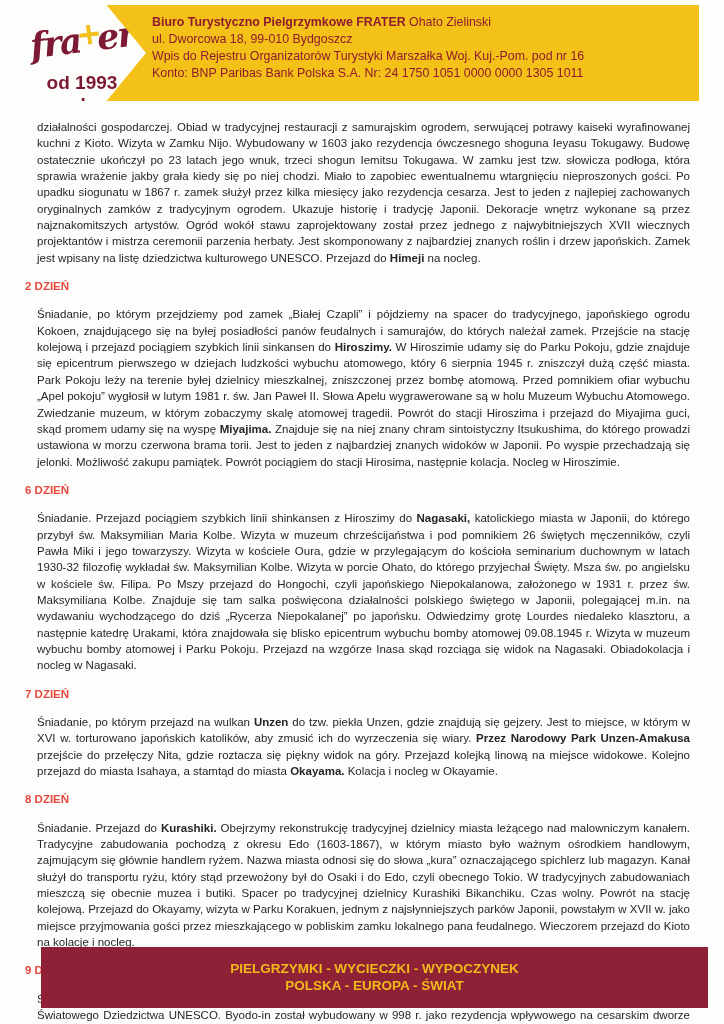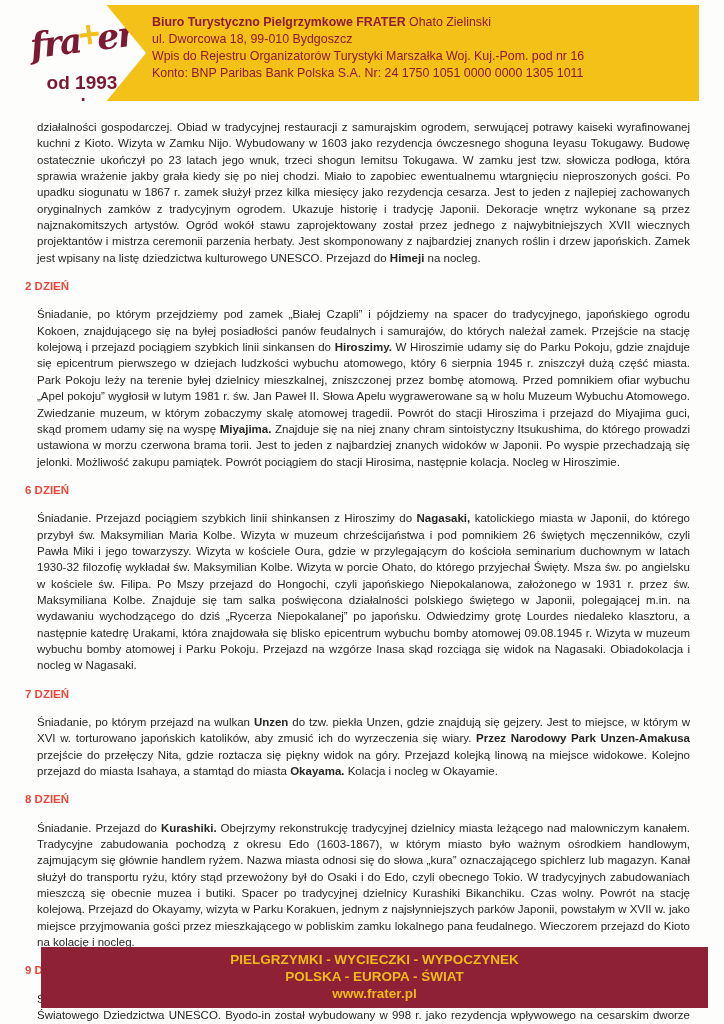--- a/index.html
+++ b/index.html
@@ -106,16 +106,15 @@
       <p class="para"><span>Śniadanie, po którym przejazd na wulkan </span><span class="b">Unzen</span><span> do tzw. piekła Unzen, gdzie znajdują się gejzery. Jest to miejsce, w którym w XVI w. torturowano japońskich katolików, aby zmusić ich do wyrzeczenia się wiary. </span><span class="b">Przez Narodowy Park Unzen-Amakusa</span><span> przejście do przełęczy Nita, gdzie roztacza się piękny widok na góry. Przejazd kolejką linową na miejsce widokowe. Kolejno przejazd do miasta Isahaya, a stamtąd do miasta </span><span class="b">Okayama.</span><span> Kolacja i nocleg w Okayamie.</span></p>
       <div class="day-heading">8 DZIEŃ</div>
       <p class="para"><span>Śniadanie. Przejazd do </span><span class="b">Kurashiki.</span><span> Obejrzymy rekonstrukcję tradycyjnej dzielnicy miasta leżącego nad malowniczym kanałem. Tradycyjne zabudowania pochodzą z okresu Edo (1603-1867), w którym miasto było ważnym ośrodkiem handlowym, zajmującym się głównie handlem ryżem. Nazwa miasta odnosi się do słowa „kura” oznaczającego spichlerz lub magazyn. Kanał służył do transportu ryżu, który stąd przewożony był do Osaki i do Edo, czyli obecnego Tokio. W tradycyjnych zabudowaniach mieszczą się obecnie muzea i butiki. Spacer po tradycyjnej dzielnicy Kurashiki Bikanchiku. Czas wolny. Powrót na stację kolejową. Przejazd do Okayamy, wizyta w Parku Korakuen, jednym z najsłynniejszych parków Japonii, powstałym w XVII w. jako miejsce przyjmowania gości przez mieszkającego w pobliskim zamku lokalnego pana feudalnego. Wieczorem przejazd do Kioto na kolację i nocleg.</span></p>
       <div class="day-heading">9 DZIEŃ</div>
       <p class="para"><span>Śniadanie. Przejazd do </span><span class="b">Uji</span><span>. Wizyta w Byodo-in, czyli liczącej ponad 1000 lat, buddyjskiej świątyni, zabytku wpisanym na listę Światowego Dziedzictwa UNESCO. Byodo-in został wybudowany w 998 r. jako rezydencja wpływowego na cesarskim dworze arystokraty z rodu Fujiwara. Miał przedstawiać raj. W 1053 roku wybudowano tu słynny tzw. Pawilon Feniksa, który jest obecnie jedyną zachowaną z tego okresu budowlą, a jego wizerunek znajduje się na japońskiej monecie 10-jenów. Uji to</span></p>
     </div>
 
   <div class="footer-band">
     <div>PIELGRZYMKI - WYCIECZKI - WYPOCZYNEK</div>
     <div>POLSKA - EUROPA - ŚWIAT</div>
-    <div>www.frater.pl</div>
   </div>
 
 </div>
 
 </body></html>

